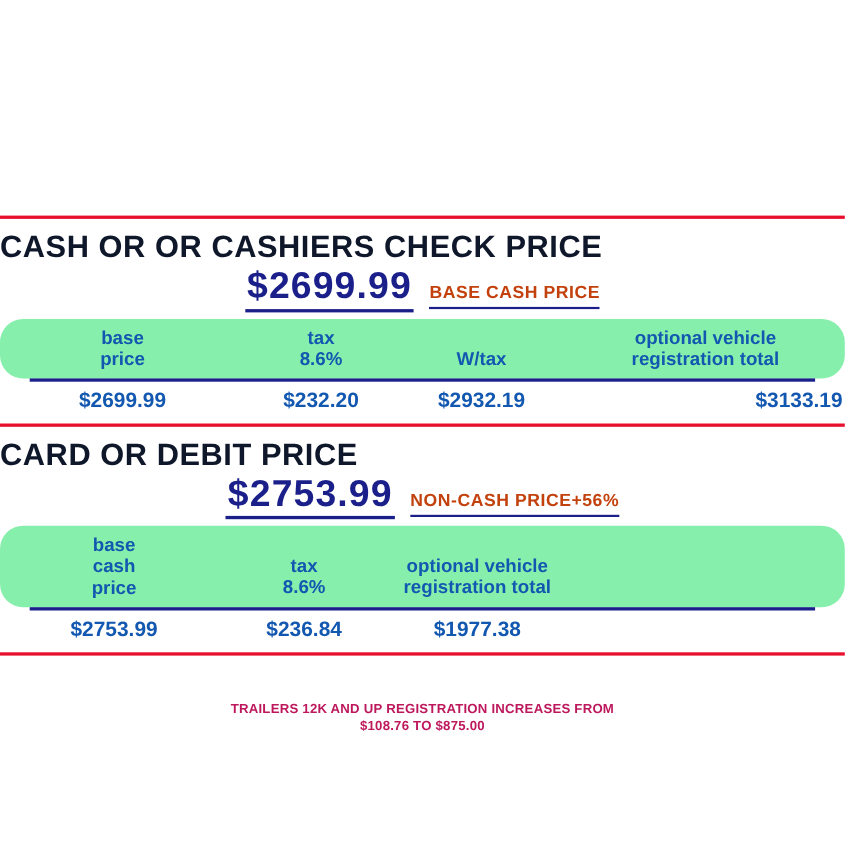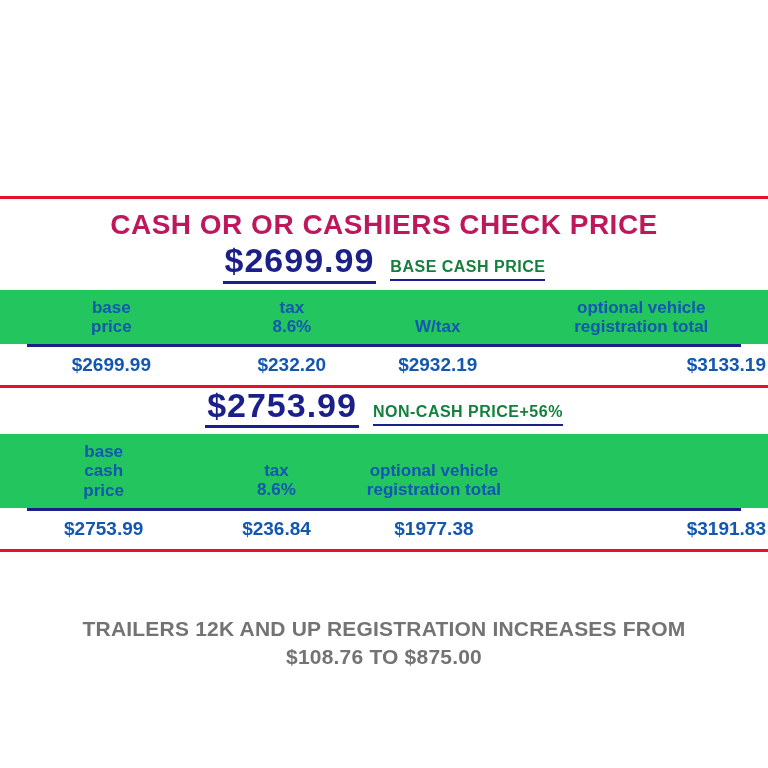--- a/index.html
+++ b/index.html
@@ -24,22 +24,22 @@
     width: 100%;
     height: 3px;
     background: #e8112d;
   }
 
   .section {
     width: 100%;
   }
 
   .section-title {
-    text-align: center;
-    color: #be185d;
+    text-align: left;
+    color: #0f172a;
     font-weight: bold;
     letter-spacing: 0.5px;
     font-size: 28px;
     margin: 10px 0 2px 0;
   }
 
   .headline-row {
     display: flex;
     align-items: baseline;
     justify-content: center;
@@ -49,34 +49,35 @@
   .headline-price {
     color: #1b1f8a;
     font-weight: bold;
     font-size: 34px;
     letter-spacing: 1px;
     border-bottom: 3px solid #1b1f8a;
     padding: 0 2px 2px 2px;
     line-height: 1.05;
   }
   .headline-note {
-    color: #15803d;
+    color: #c2410c;
     font-weight: bold;
     font-size: 16px;
     letter-spacing: 0.5px;
     border-bottom: 2px solid #1b1f8a;
     padding-bottom: 3px;
   }
 
   .table-block {
     position: relative;
   }
   .head-band {
-    background: #22c55e;
-    width: 100%;
+    background: #86efac;
+    width: 100%;
+    border-radius: 21px;
   }
   .grid {
     display: grid;
     width: 100%;
     box-sizing: border-box;
   }
   .grid.cash {
     grid-template-columns: 29% 18% 20% 33%;
   }
   .grid.card {
@@ -105,26 +106,26 @@
     padding: 7px 2px 9px 2px;
     box-sizing: border-box;
   }
   .value-cell.wide-left {
     text-align: right;
     padding-left: 14px;
   }
 
   .footer-note {
     text-align: center;
-    color: #737373;
-    font-weight: bold;
-    font-size: 21px;
+    color: #be185d;
+    font-weight: bold;
+    font-size: 12px;
     line-height: 1.35;
     letter-spacing: 0.2px;
-    margin-top: 63px;
+    margin-top: 40px;
   }
 
   .spacer-top {
     height: 196px;
   }
 </style>
 </head>
 <body>
 
 <div class="page">
@@ -168,20 +169,21 @@
         <div class="value-cell">$232.20</div>
         <div class="value-cell">$2932.19</div>
         <div class="value-cell wide-left">$3133.19</div>
       </div>
     </div>
   </div>
 
   <div class="rule"></div>
 
   <div class="section">
+    <div class="section-title">CARD OR DEBIT PRICE</div>
 
     <div class="headline-row">
       <span class="headline-price">$2753.99</span>
       <span class="headline-note">NON-CASH PRICE+56%</span>
     </div>
 
     <div class="table-block">
       <div class="head-band">
         <div class="grid card">
           <div class="head-cell">
@@ -199,21 +201,20 @@
             <div>optional vehicle</div>
             <div>registration total</div>
           </div>
         </div>
       </div>
       <div class="underline-band"></div>
       <div class="grid card">
         <div class="value-cell">$2753.99</div>
         <div class="value-cell">$236.84</div>
         <div class="value-cell">$1977.38</div>
-        <div class="value-cell wide-left">$3191.83</div>
       </div>
     </div>
   </div>
 
   <div class="rule"></div>
 
   <div class="footer-note">
     <div>TRAILERS 12K AND UP REGISTRATION INCREASES FROM</div>
     <div>$108.76 TO $875.00</div>
   </div>

